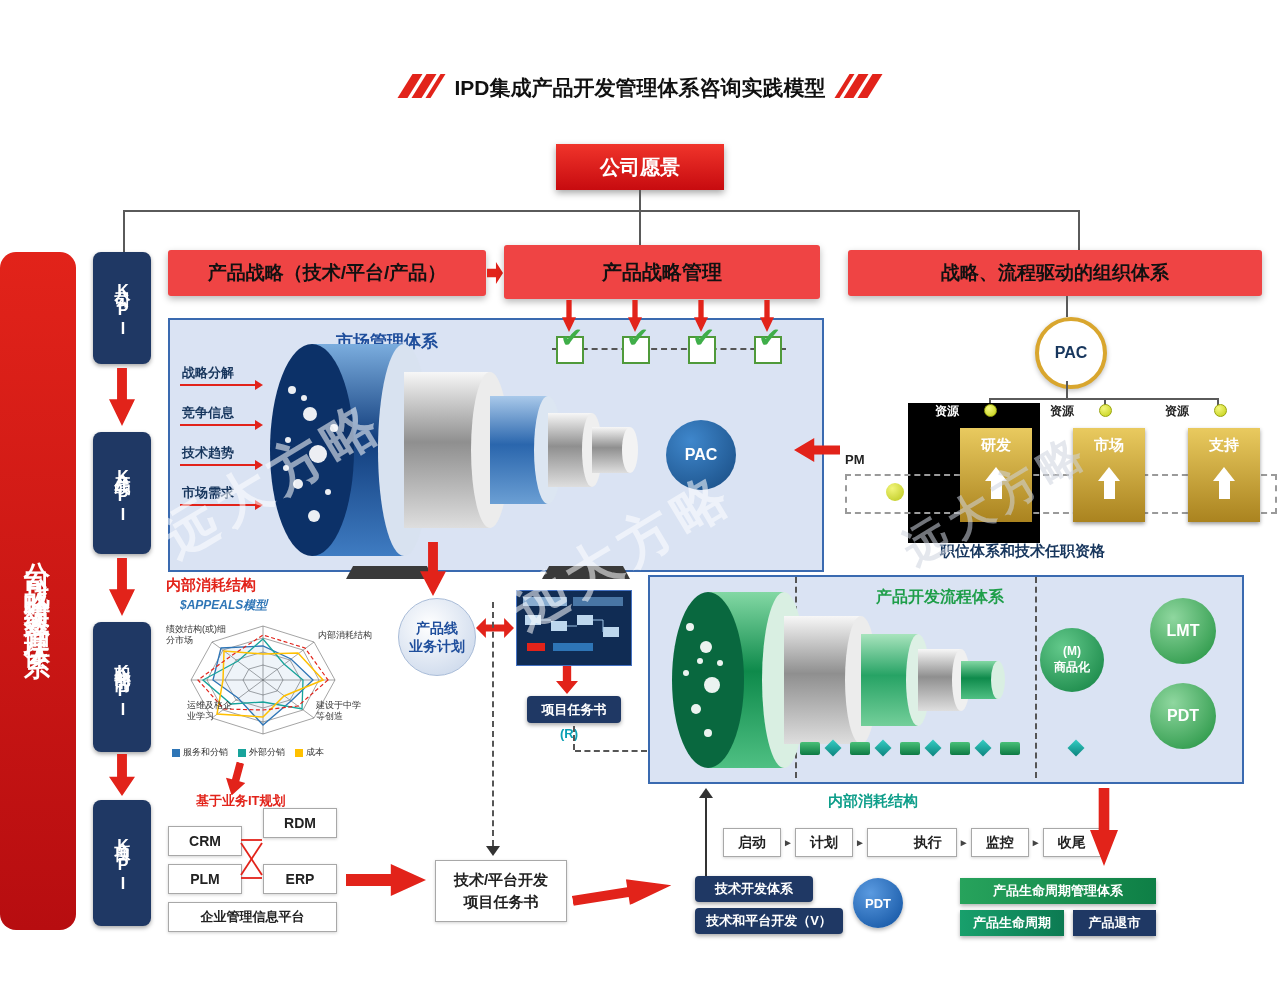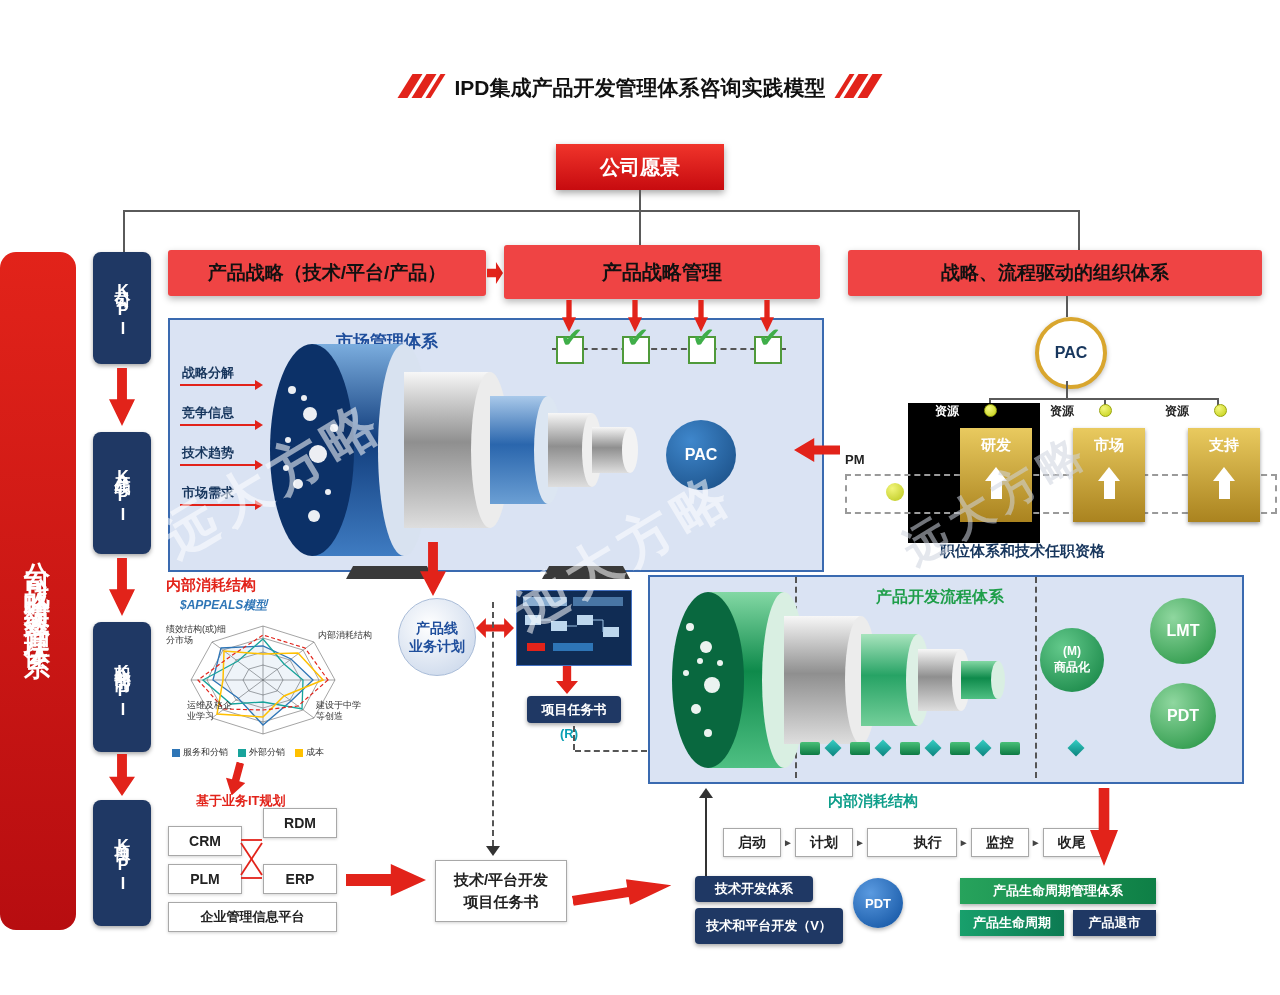--- a/index.html
+++ b/index.html
@@ -385,21 +385,21 @@
     <div class="white-box" style="width:56px;height:27px;font-size:14px;padding-left:32px;">执行</div>
     <span class="phase-sep">►</span>
     <div class="white-box" style="width:56px;height:27px;font-size:14px;">监控</div>
     <span class="phase-sep">►</span>
     <div class="white-box" style="width:56px;height:27px;font-size:14px;">收尾</div>
   </div>
 
   <div class="abs arr arr-down" style="left:1090px;top:788px;width:28px;height:78px;"></div>
 
   <div class="abs navy-box" style="left:695px;top:876px;width:118px;height:26px;font-size:13px;">技术开发体系</div>
-  <div class="abs navy-box" style="left:695px;top:908px;width:148px;height:36px;font-size:13px;">技术和平台开发（V）</div>
+  <div class="abs navy-box" style="left:695px;top:908px;width:148px;height:26px;font-size:13px;">技术和平台开发（V）</div>
   <div class="abs circle" style="left:853px;top:878px;width:50px;height:50px;font-size:13px;color:#fff;
        background:radial-gradient(circle at 35% 30%,#5a9ae0,#0d4f9e);box-shadow:0 2px 4px rgba(0,0,0,.3);">PDT</div>
 
   <div class="abs" style="left:960px;top:878px;width:196px;height:26px;background:linear-gradient(90deg,#27a35c,#0e7f46);
        color:#fff;font-weight:bold;font-size:13px;display:flex;align-items:center;justify-content:center;box-shadow:0 2px 4px rgba(0,0,0,.3);">产品生命周期管理体系</div>
   <div class="abs" style="left:960px;top:910px;width:104px;height:26px;background:linear-gradient(90deg,#18a06c,#0c7a52);
        color:#fff;font-weight:bold;font-size:13px;display:flex;align-items:center;justify-content:center;box-shadow:0 2px 4px rgba(0,0,0,.3);">产品生命周期</div>
   <div class="abs navy-box" style="left:1073px;top:910px;width:83px;height:26px;font-size:13px;border-radius:0;">产品退市</div>
 
   <div class="abs wm" style="left:148px;top:512px;">远大方略</div>

